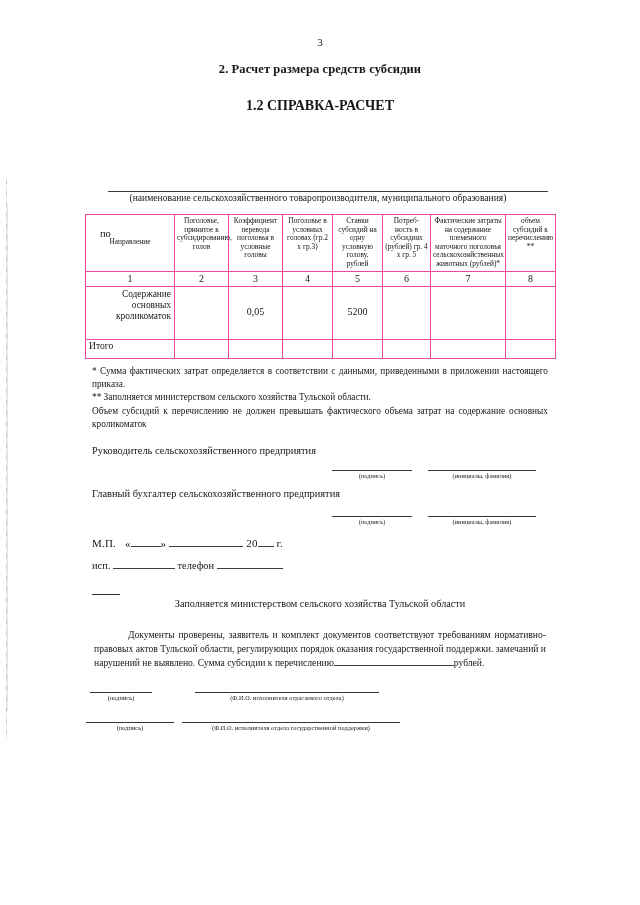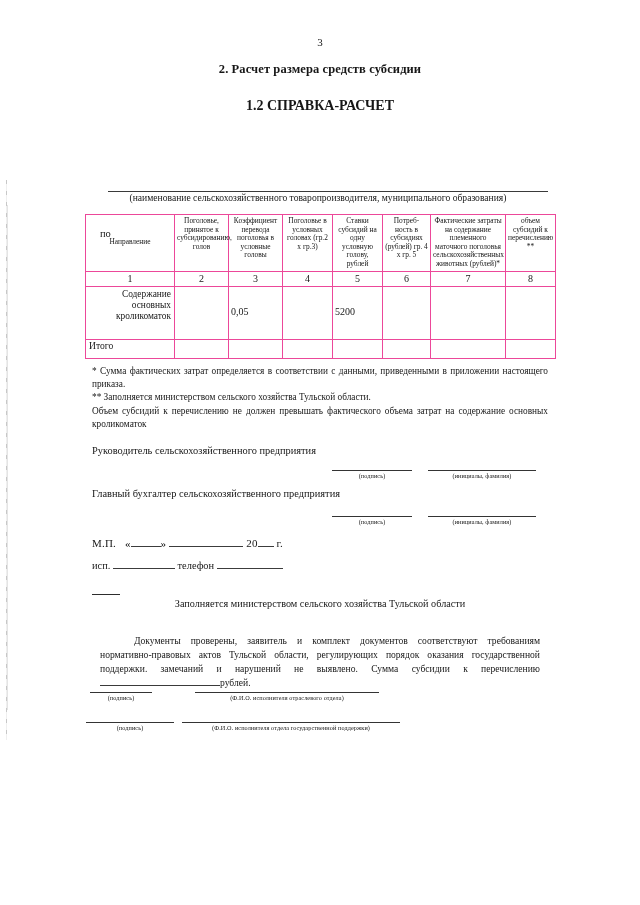--- a/index.html
+++ b/index.html
@@ -140,21 +140,21 @@
     line-height: 11px;
   }
   table.calc td.dirname {
     text-align: right;
     font-size: 9.4px;
     line-height: 11px;
     padding: 2px 3px;
     vertical-align: top;
   }
   table.calc td.val {
-    text-align: left;
+    text-align: center;
     vertical-align: middle;
     font-size: 10px;
     margin-top: 8px;
   }
   table.calc td.total {
     text-align: left;
     font-size: 9.6px;
     padding: 2px 3px;
     height: 14px;
   }
@@ -228,21 +228,21 @@
 
   .verify {
     position: absolute;
     top: 626px;
     left: 92px;
     width: 456px;
     font-size: 9.6px;
     line-height: 14px;
     text-align: justify;
   }
-  .verify p { margin: 8px; }
+  .verify p { margin: 2px; }
   .verify .first { text-indent: 34px; }
 
   .fill-inline {
     display: inline-block;
     border-bottom: 1px solid #3a3a3a;
     height: 9px;
   }
 </style>
 </head>
 <body>

